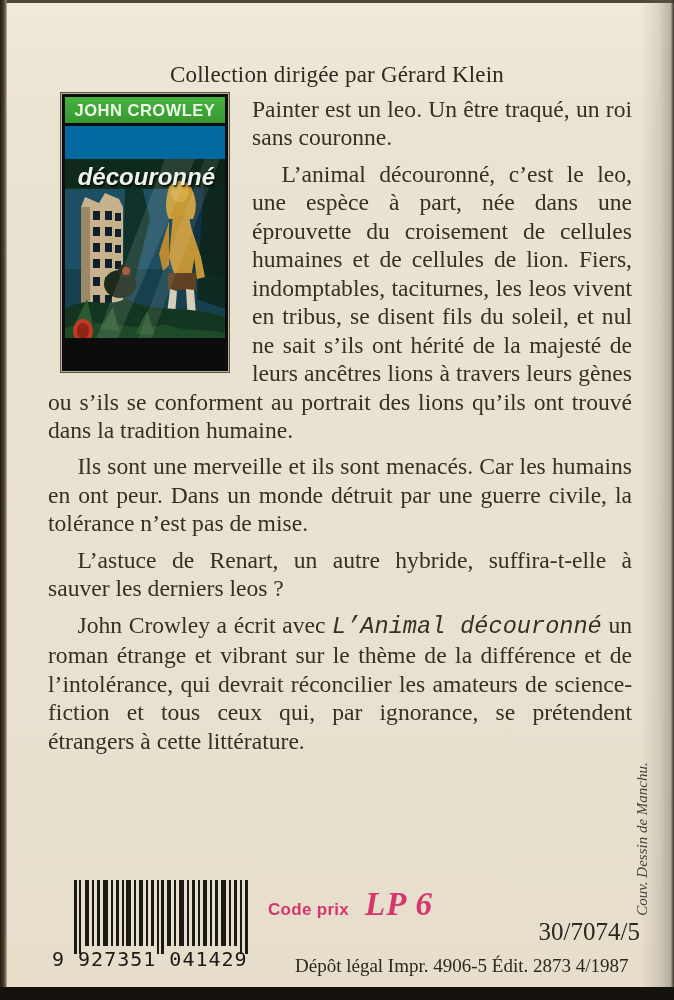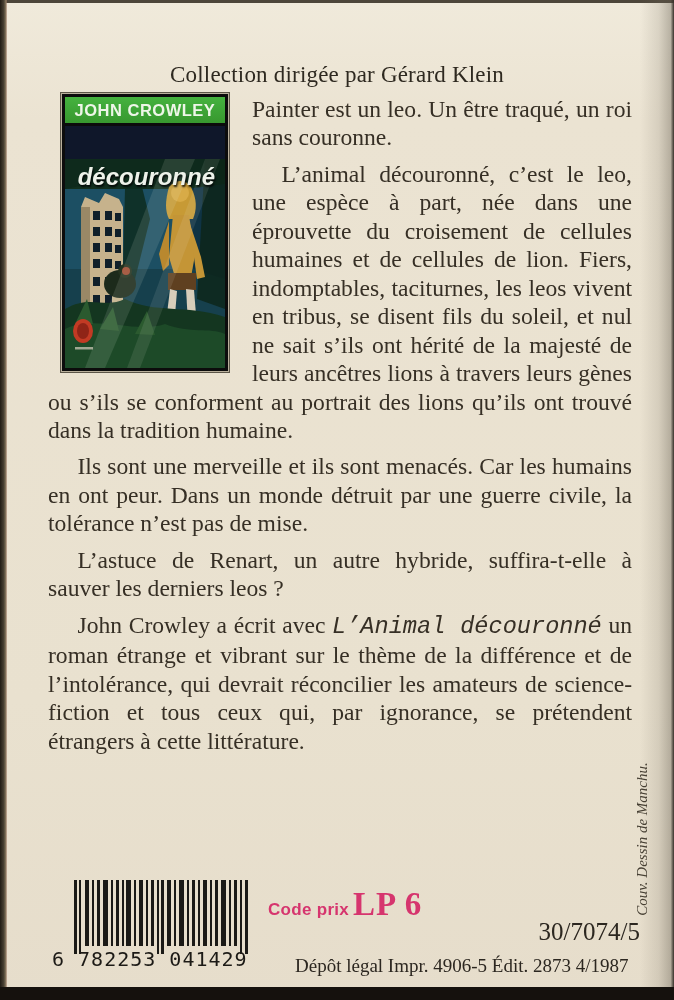--- a/index.html
+++ b/index.html
@@ -24,45 +24,45 @@
   .bodytext{position:absolute;top:87px;left:0;width:674px;padding:0 34px 0 40px;box-sizing:border-box;
     font-size:23.6px;line-height:28.45px;text-align:justify;color:#362f25;}
   .bodytext p{margin:8px;}
   .bodytext p.ind{text-indent:1.25em;}
   .it{font-style:italic;font-family:Liberation Mono, monospace;}
 
   
   .cover{float:left;width:168px;height:279px;margin:6px 23px 8px 21px;
     background:#0c0c0c;border:1px solid #b9b09c;box-shadow:0 0 0 1px #5c5648;
     box-sizing:border-box;padding:3px;position:relative;}
-  .cover-inner{width:160px;height:271px;position:relative;background:#0f172a;overflow:hidden;}
+  .cover-inner{width:160px;height:241px;position:relative;background:#0369a1;overflow:hidden;}
   .band-author{height:29px;background:linear-gradient(180deg,#45b23f,#37982f);
     display:flex;align-items:center;justify-content:center;
     font-family:"Liberation Sans",sans-serif;font-weight:bold;font-size:16.5px;
     color:#eef6e8;letter-spacing:.5px;border-bottom:3px solid #0b0b0b;box-sizing:border-box;}
   .band-title1{height:33px;background:#0b0b0b;display:flex;align-items:center;
     font-family:"Liberation Sans",sans-serif;font-weight:bold;font-style:italic;
     font-size:24px;color:#f4f4ee;padding-left:8px;box-sizing:border-box;}
   .illus{position:absolute;top:62px;left:0;width:160px;height:209px;}
-  .band-title2{position:absolute;top:66px;left:12px;width:160px;
+  .band-title2{position:absolute;top:66px;left:2px;width:160px;
     font-family:"Liberation Sans",sans-serif;font-weight:bold;font-style:italic;
-    font-size:24px;color:#eef2ea;text-align:right;padding-right:22px;box-sizing:border-box;
+    font-size:24px;color:#eef2ea;text-align:right;padding-right:12px;box-sizing:border-box;
     text-shadow:1px 2px 2px rgba(0,0,0,.85);}
 
   
   .credit{position:absolute;left:545px;top:828px;width:200px;height:22px;
     transform:rotate(-90deg);font-style:italic;font-size:15px;color:#453e32;
     text-align:center;}
 
   
   .pricecode{position:absolute;left:268px;top:886px;display:flex;align-items:baseline;}
   .pricecode .lbl{font-family:"Liberation Sans",sans-serif;font-weight:bold;
     font-size:17px;color:#d6356e;letter-spacing:.3px;}
   .pricecode .val{font-family:"Liberation Serif",serif;font-weight:bold;
-    font-size:33px;color:#d6356e;margin-left:4px;letter-spacing:1px;}
+    font-size:33px;color:#d6356e;margin-left:16px;letter-spacing:1px;font-style:italic;}
   .barcode{position:absolute;left:52px;top:880px;width:210px;height:100px;}
   .barcode svg{display:block;}
   .barcode-digits{position:absolute;left:52px;top:947px;width:210px;
     font-family:"DejaVu Sans Mono",monospace;font-size:20px;color:#1c1a16;letter-spacing:1px;}
   .refnum{position:absolute;left:470px;top:918px;width:170px;text-align:right;
     font-size:25px;color:#2c2720;}
   .legal{position:absolute;left:295px;top:955px;width:350px;
     font-size:19px;color:#2c2720;white-space:nowrap;}
 </style>
 </head>
@@ -192,21 +192,21 @@
           <rect x="158" y="0" width="2" height="66"></rect>
         <rect x="163" y="0" width="3" height="66"></rect>
           <rect x="169" y="0" width="5" height="66"></rect>
         <rect x="177" y="0" width="2" height="66"></rect>
           <rect x="182" y="0" width="3" height="66"></rect>
         <rect x="188" y="0" width="2" height="74"></rect>
           <rect x="193" y="0" width="3" height="74"></rect>
       </g>
     </svg>
   </div>
-  <div class="barcode-digits">6 782253 041429</div>
+  <div class="barcode-digits">9 927351 041429</div>
 
   <div class="refnum">30/7074/5</div>
   <div class="legal">Dépôt légal Impr. 4906-5 Édit. 2873 4/1987</div>
 
   <div class="edge-top"></div>
   <div class="edge-left"></div>
   <div class="edge-right"></div>
   <div class="edge-bottom"></div>
 </div>
 

